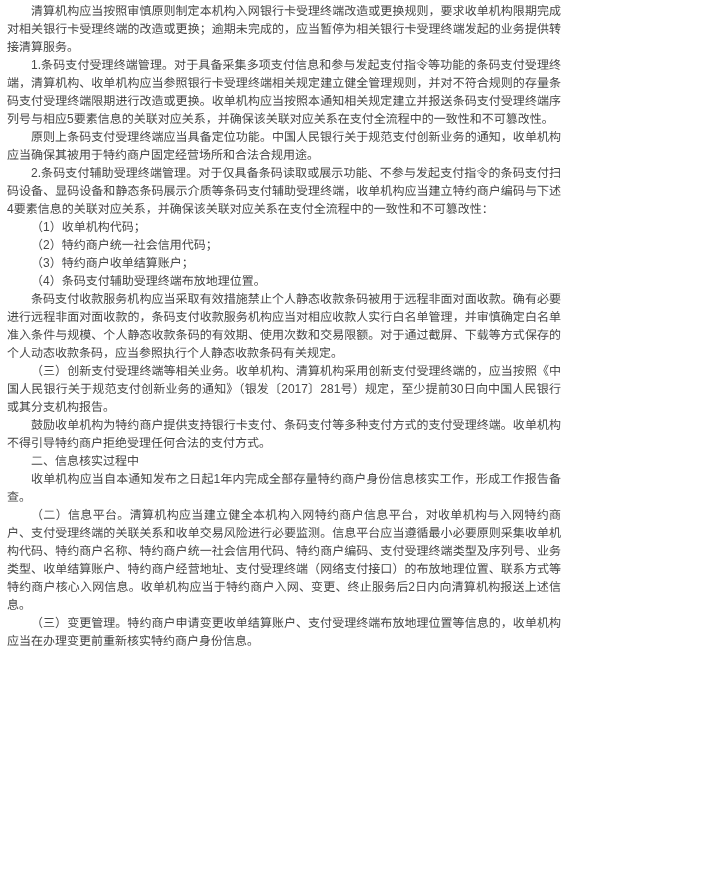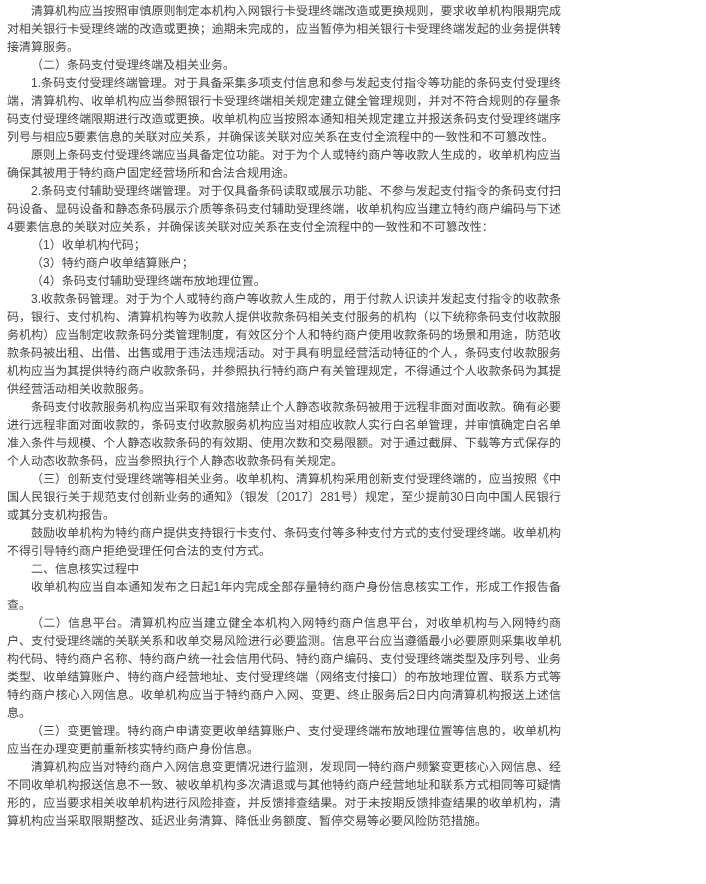--- a/index.html
+++ b/index.html
@@ -28,29 +28,27 @@
     padding: 0;
     text-indent: 2em;
     word-break: break-all;
   }
 </style>
 </head>
 <body style="background: rgb(255, 255, 255);">
 
 <div class="doc-page" style="color: rgb(71, 71, 71);">
   <p>清算机构应当按照审慎原则制定本机构入网银行卡受理终端改造或更换规则，要求收单机构限期完成对相关银行卡受理终端的改造或更换；逾期未完成的，应当暂停为相关银行卡受理终端发起的业务提供转接清算服务。</p>
-  <p>（二）条码支付受理终端及相关业务。</p>
   <p>1.条码支付受理终端管理。对于具备采集多项支付信息和参与发起支付指令等功能的条码支付受理终端，清算机构、收单机构应当参照银行卡受理终端相关规定建立健全管理规则，并对不符合规则的存量条码支付受理终端限期进行改造或更换。收单机构应当按照本通知相关规定建立并报送条码支付受理终端序列号与相应5要素信息的关联对应关系，并确保该关联对应关系在支付全流程中的一致性和不可篡改性。</p>
-  <p>原则上条码支付受理终端应当具备定位功能。对于为个人或特约商户等收款人生成的，收单机构应当确保其被用于特约商户固定经营场所和合法合规用途。</p>
+  <p>原则上条码支付受理终端应当具备定位功能。中国人民银行关于规范支付创新业务的通知，收单机构应当确保其被用于特约商户固定经营场所和合法合规用途。</p>
   <p>2.条码支付辅助受理终端管理。对于仅具备条码读取或展示功能、不参与发起支付指令的条码支付扫码设备、显码设备和静态条码展示介质等条码支付辅助受理终端，收单机构应当建立特约商户编码与下述4要素信息的关联对应关系，并确保该关联对应关系在支付全流程中的一致性和不可篡改性：</p>
   <p>（1）收单机构代码；</p>
+  <p>（2）特约商户统一社会信用代码；</p>
   <p>（3）特约商户收单结算账户；</p>
   <p>（4）条码支付辅助受理终端布放地理位置。</p>
-  <p>3.收款条码管理。对于为个人或特约商户等收款人生成的，用于付款人识读并发起支付指令的收款条码，银行、支付机构、清算机构等为收款人提供收款条码相关支付服务的机构（以下统称条码支付收款服务机构）应当制定收款条码分类管理制度，有效区分个人和特约商户使用收款条码的场景和用途，防范收款条码被出租、出借、出售或用于违法违规活动。对于具有明显经营活动特征的个人，条码支付收款服务机构应当为其提供特约商户收款条码，并参照执行特约商户有关管理规定，不得通过个人收款条码为其提供经营活动相关收款服务。</p>
   <p>条码支付收款服务机构应当采取有效措施禁止个人静态收款条码被用于远程非面对面收款。确有必要进行远程非面对面收款的，条码支付收款服务机构应当对相应收款人实行白名单管理，并审慎确定白名单准入条件与规模、个人静态收款条码的有效期、使用次数和交易限额。对于通过截屏、下载等方式保存的个人动态收款条码，应当参照执行个人静态收款条码有关规定。</p>
   <p>（三）创新支付受理终端等相关业务。收单机构、清算机构采用创新支付受理终端的，应当按照《中国人民银行关于规范支付创新业务的通知》（银发〔2017〕281号）规定，至少提前30日向中国人民银行或其分支机构报告。</p>
   <p>鼓励收单机构为特约商户提供支持银行卡支付、条码支付等多种支付方式的支付受理终端。收单机构不得引导特约商户拒绝受理任何合法的支付方式。</p>
   <p>二、信息核实过程中</p>
   <p>收单机构应当自本通知发布之日起1年内完成全部存量特约商户身份信息核实工作，形成工作报告备查。</p>
   <p>（二）信息平台。清算机构应当建立健全本机构入网特约商户信息平台，对收单机构与入网特约商户、支付受理终端的关联关系和收单交易风险进行必要监测。信息平台应当遵循最小必要原则采集收单机构代码、特约商户名称、特约商户统一社会信用代码、特约商户编码、支付受理终端类型及序列号、业务类型、收单结算账户、特约商户经营地址、支付受理终端（网络支付接口）的布放地理位置、联系方式等特约商户核心入网信息。收单机构应当于特约商户入网、变更、终止服务后2日内向清算机构报送上述信息。</p>
   <p>（三）变更管理。特约商户申请变更收单结算账户、支付受理终端布放地理位置等信息的，收单机构应当在办理变更前重新核实特约商户身份信息。</p>
-  <p>清算机构应当对特约商户入网信息变更情况进行监测，发现同一特约商户频繁变更核心入网信息、经不同收单机构报送信息不一致、被收单机构多次清退或与其他特约商户经营地址和联系方式相同等可疑情形的，应当要求相关收单机构进行风险排查，并反馈排查结果。对于未按期反馈排查结果的收单机构，清算机构应当采取限期整改、延迟业务清算、降低业务额度、暂停交易等必要风险防范措施。</p>
 </div>
 
 </body></html>

